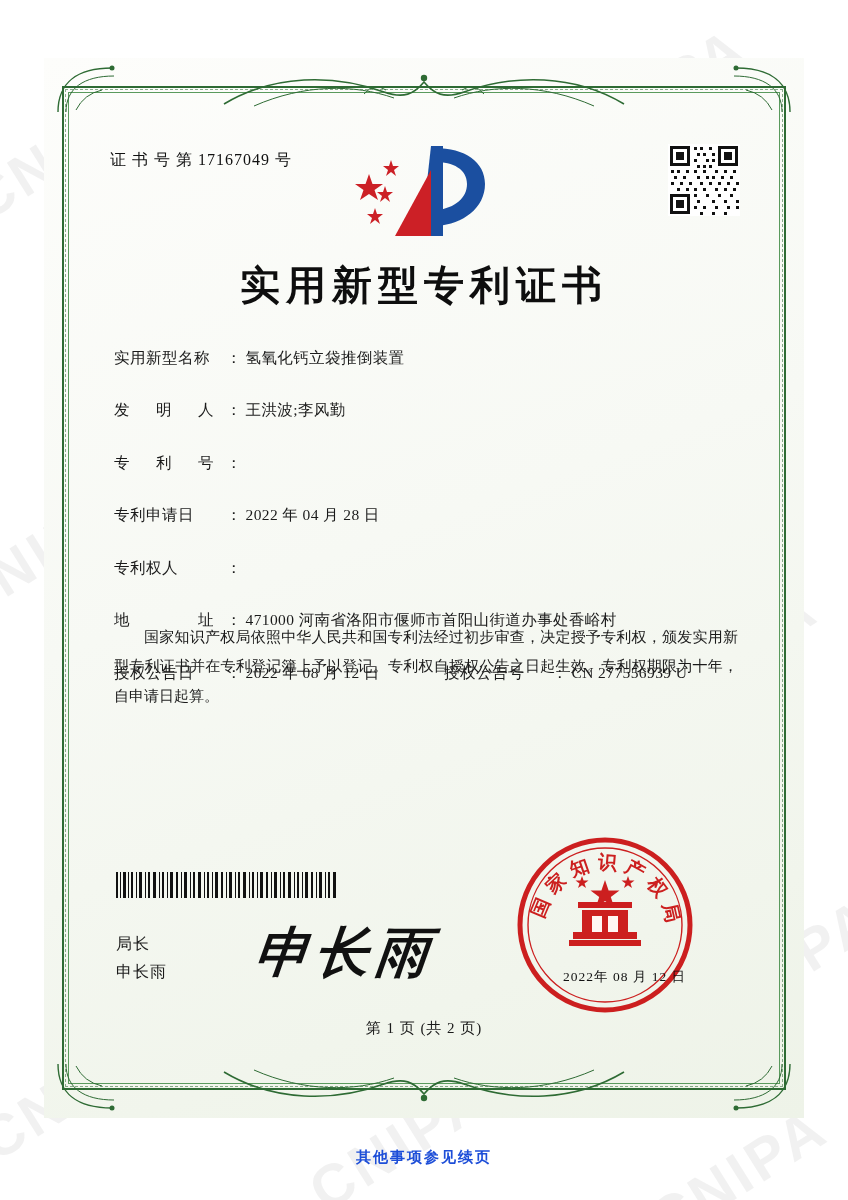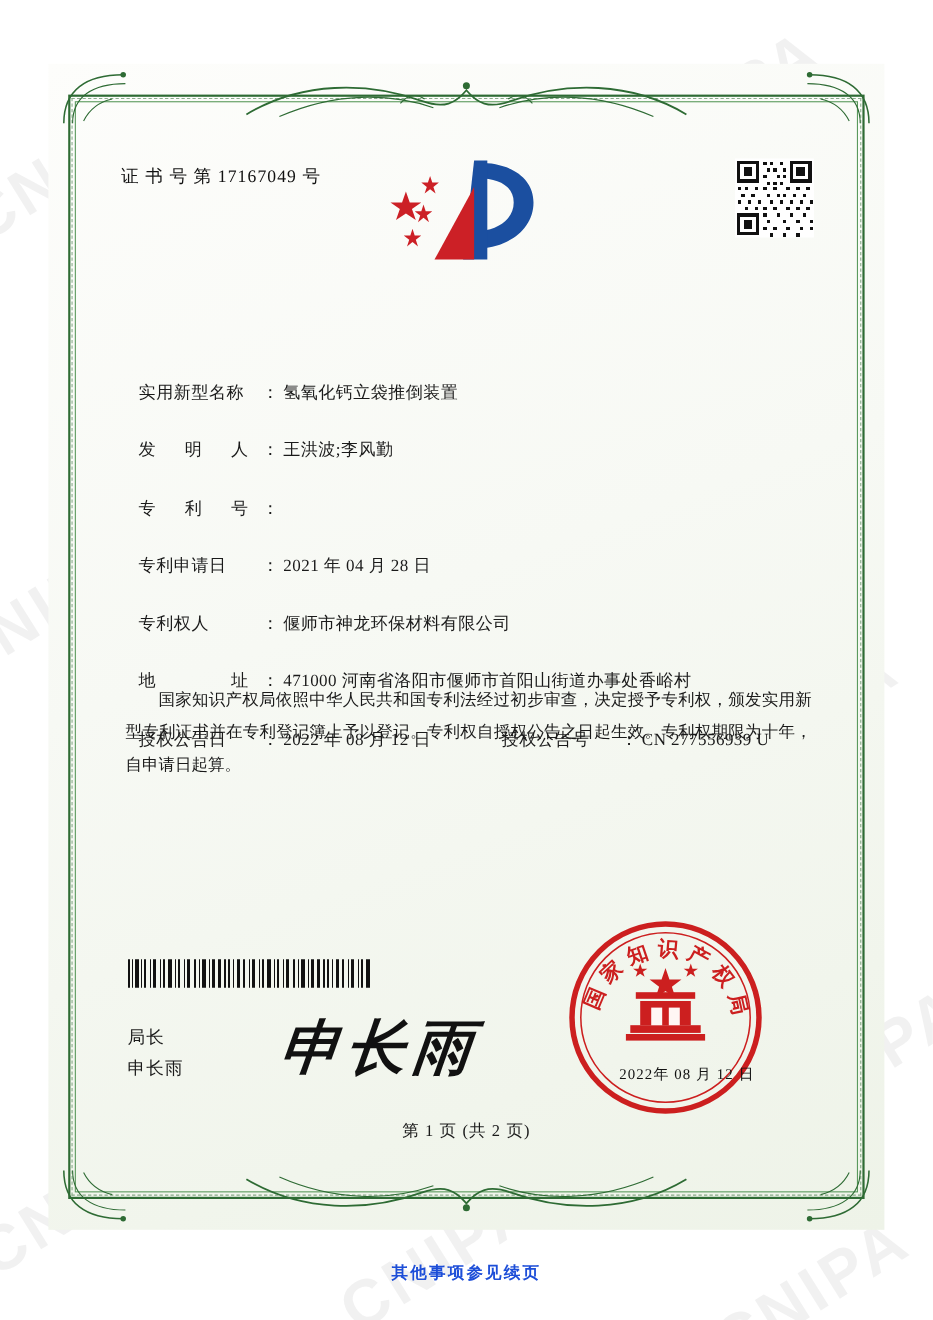--- a/index.html
+++ b/index.html
@@ -119,21 +119,21 @@
     text-align: center;
     font-size: 40px;
     font-weight: 700;
     letter-spacing: 6px;
     color: #0e0e0e;
     font-family: "DejaVu Serif", "Liberation Serif", serif;
   }
 
   .fields {
     position: absolute;
-    left: 26px; right: 6px; top: 215px;
+    left: 14px; right: 6px; top: 215px;
     font-size: 15.5px;
     line-height: 1.9;
   }
   .field-row {
     display: flex;
     align-items: baseline;
     margin-bottom: 23px;
     white-space: nowrap;
   }
   .field-label {
@@ -392,45 +392,45 @@
         <path d="M92 30 L92 96 L56 96 Z" fill="#cc2026"></path>
         <g fill="#cc2026">
           <polygon points="30,34 33.5,44 44,44 35.5,50 39,60 30,54 21,60 24.5,50 16,44 26.5,44"></polygon>
           <polygon points="52,20 54,26 60,26 55,30 57,36 52,32 47,36 49,30 44,26 50,26"></polygon>
           <polygon points="46,46 48,52 54,52 49,56 51,62 46,58 41,62 43,56 38,52 44,52"></polygon>
           <polygon points="36,68 38,74 44,74 39,78 41,84 36,80 31,84 33,78 28,74 34,74"></polygon>
         </g>
       </svg>
     </div>
 
+    <div class="main-title">实用新型专利证书</div>
 
     <div class="fields" id="fields-host">
         <div class="field-row">
           <span class="field-label">实用新型名称</span>
           <span class="field-colon">：</span>
           <span class="field-value">氢氧化钙立袋推倒装置</span>
         </div>
         <div class="field-row">
           <span class="field-label"><span class="lbl-spread">发明人</span></span>
           <span class="field-colon">：</span>
           <span class="field-value">王洪波;李风勤</span>
         </div>
         <div class="field-row">
           <span class="field-label"><span class="lbl-spread">专利号</span></span>
           <span class="field-colon">：</span>
         </div>
         <div class="field-row">
           <span class="field-label">专利申请日</span>
           <span class="field-colon">：</span>
-          <span class="field-value">2021 年 04 月 28 日</span>
+          <span class="field-value">2022 年 04 月 28 日</span>
         </div>
         <div class="field-row">
           <span class="field-label">专利权人</span>
           <span class="field-colon">：</span>
-          <span class="field-value">偃师市神龙环保材料有限公司</span>
         </div>
         <div class="field-row">
           <span class="field-label"><span class="lbl-spread">地址</span></span>
           <span class="field-colon">：</span>
           <span class="field-value">471000 河南省洛阳市偃师市首阳山街道办事处香峪村</span>
         </div>
         <div class="row-split">
           <div class="split-left">
             <span class="field-label">授权公告日</span>
             <span class="field-colon">：</span>

